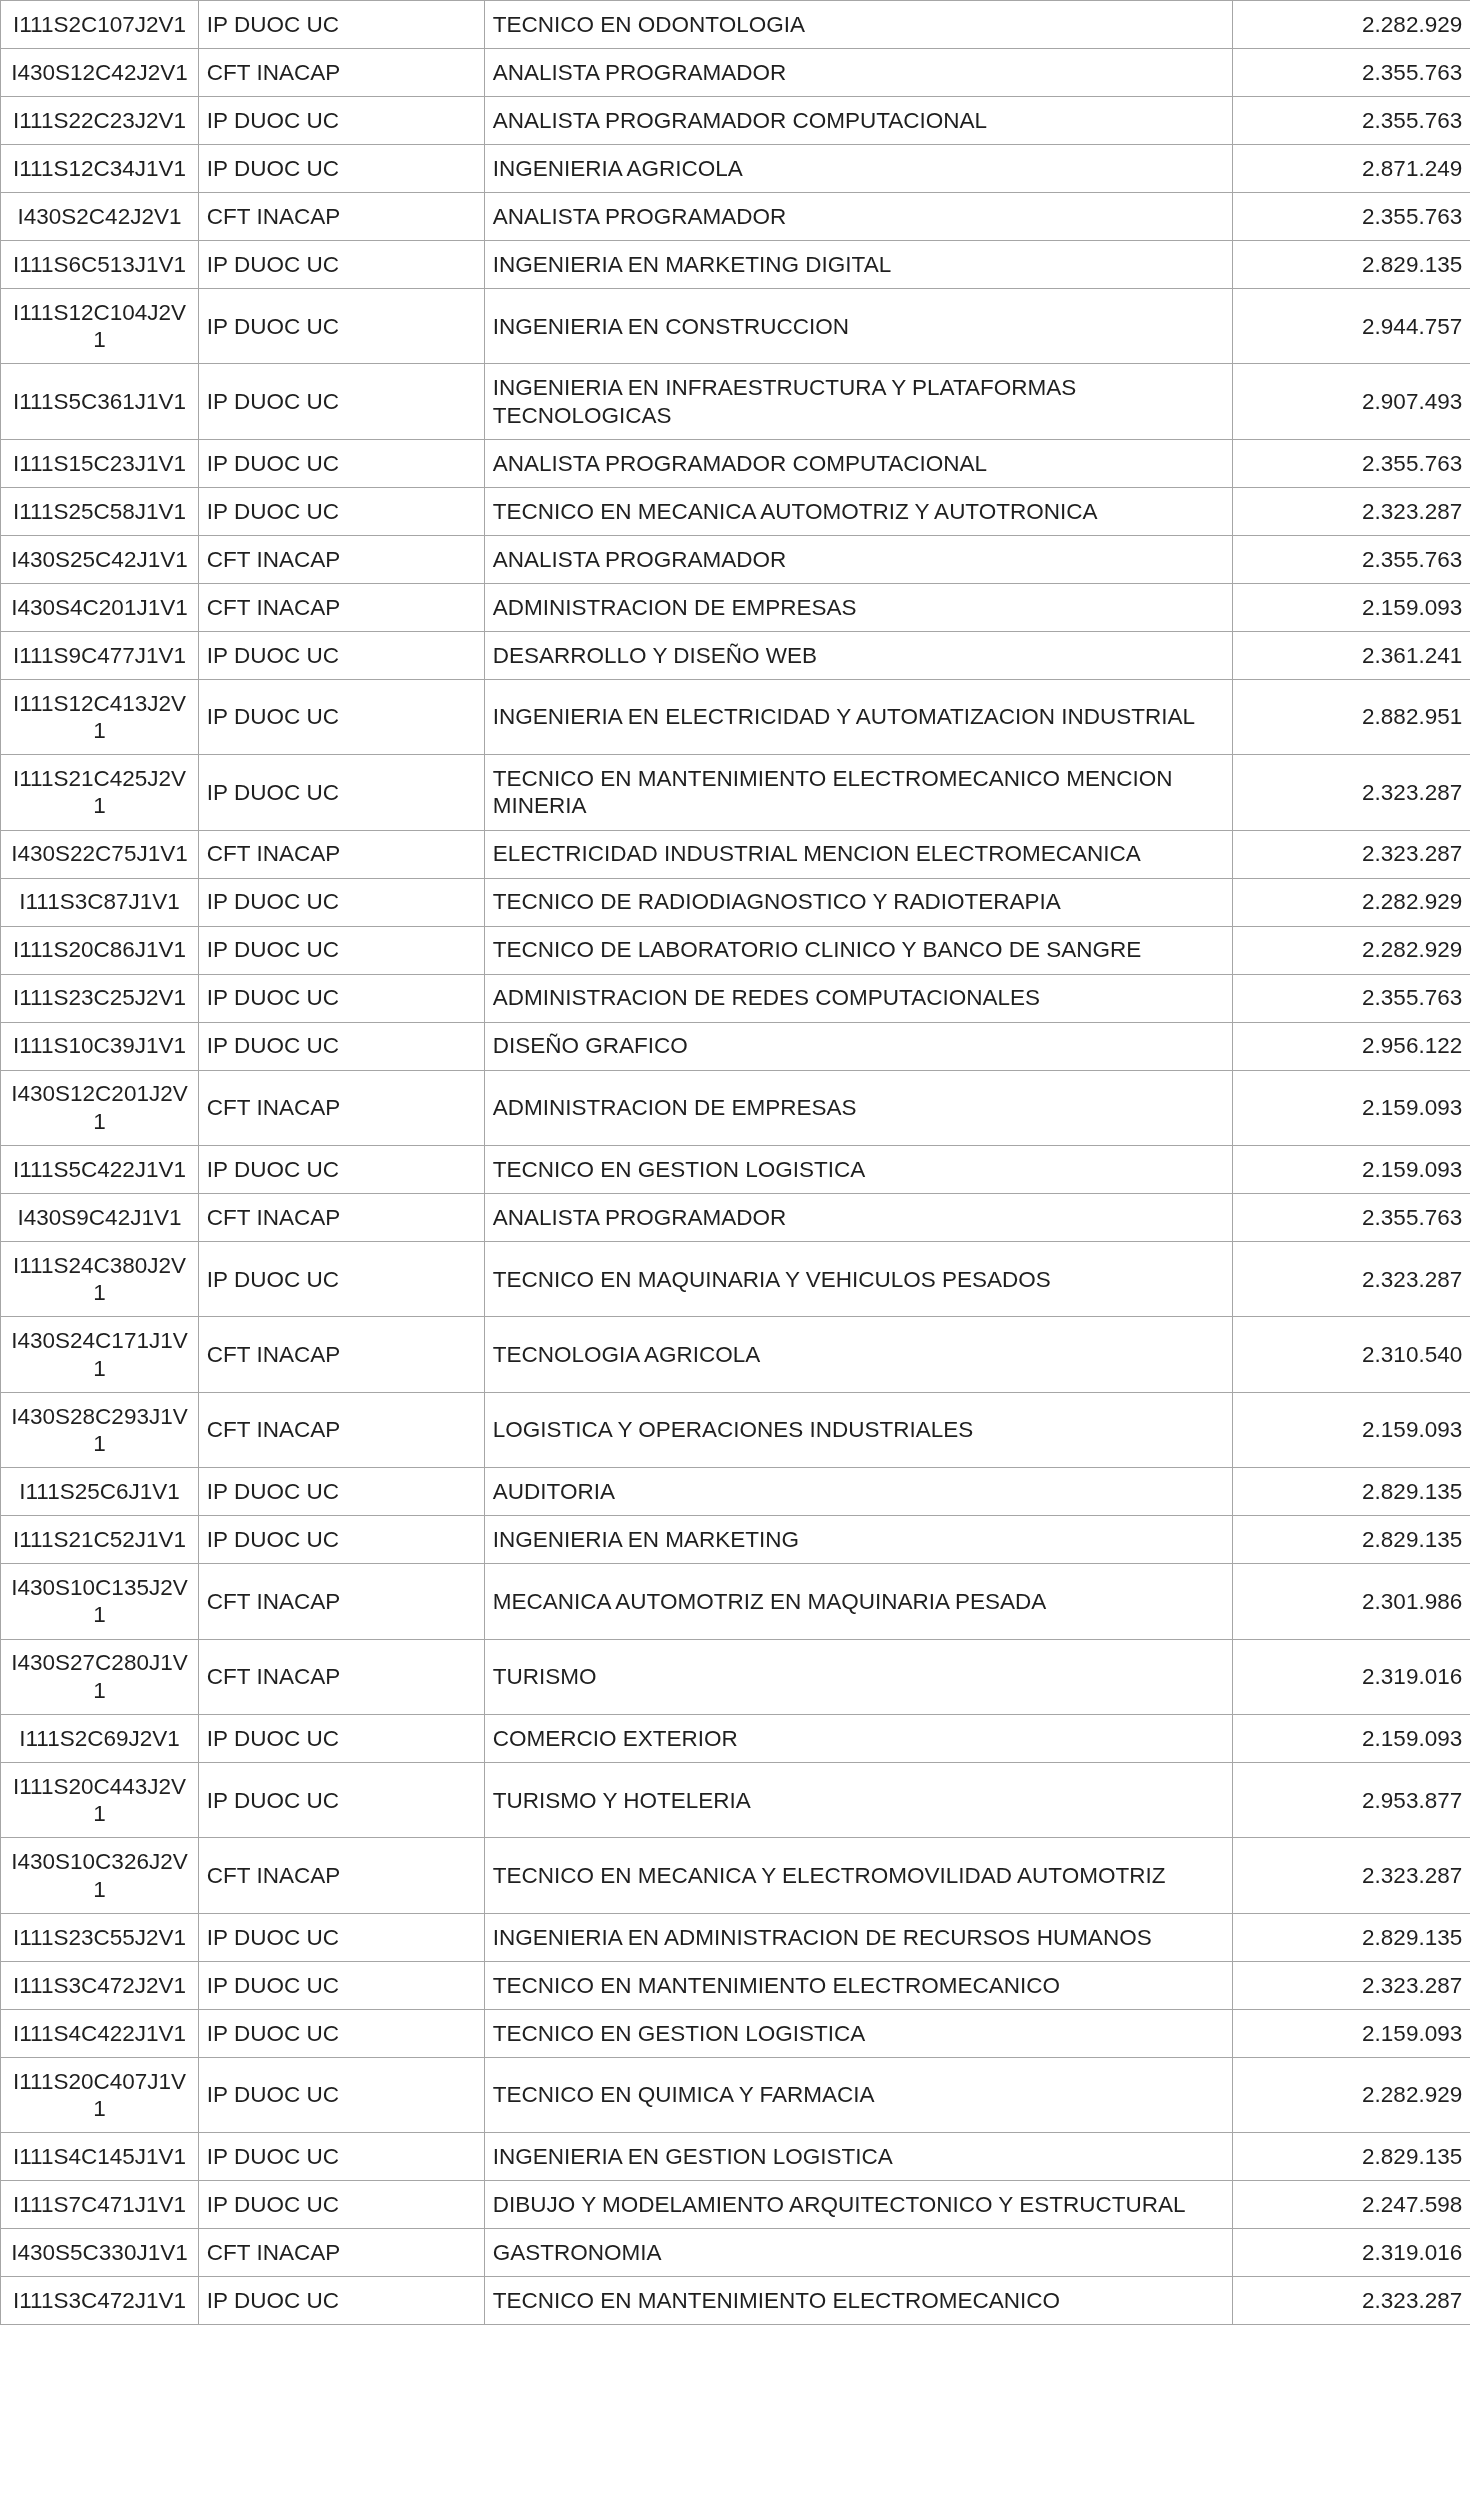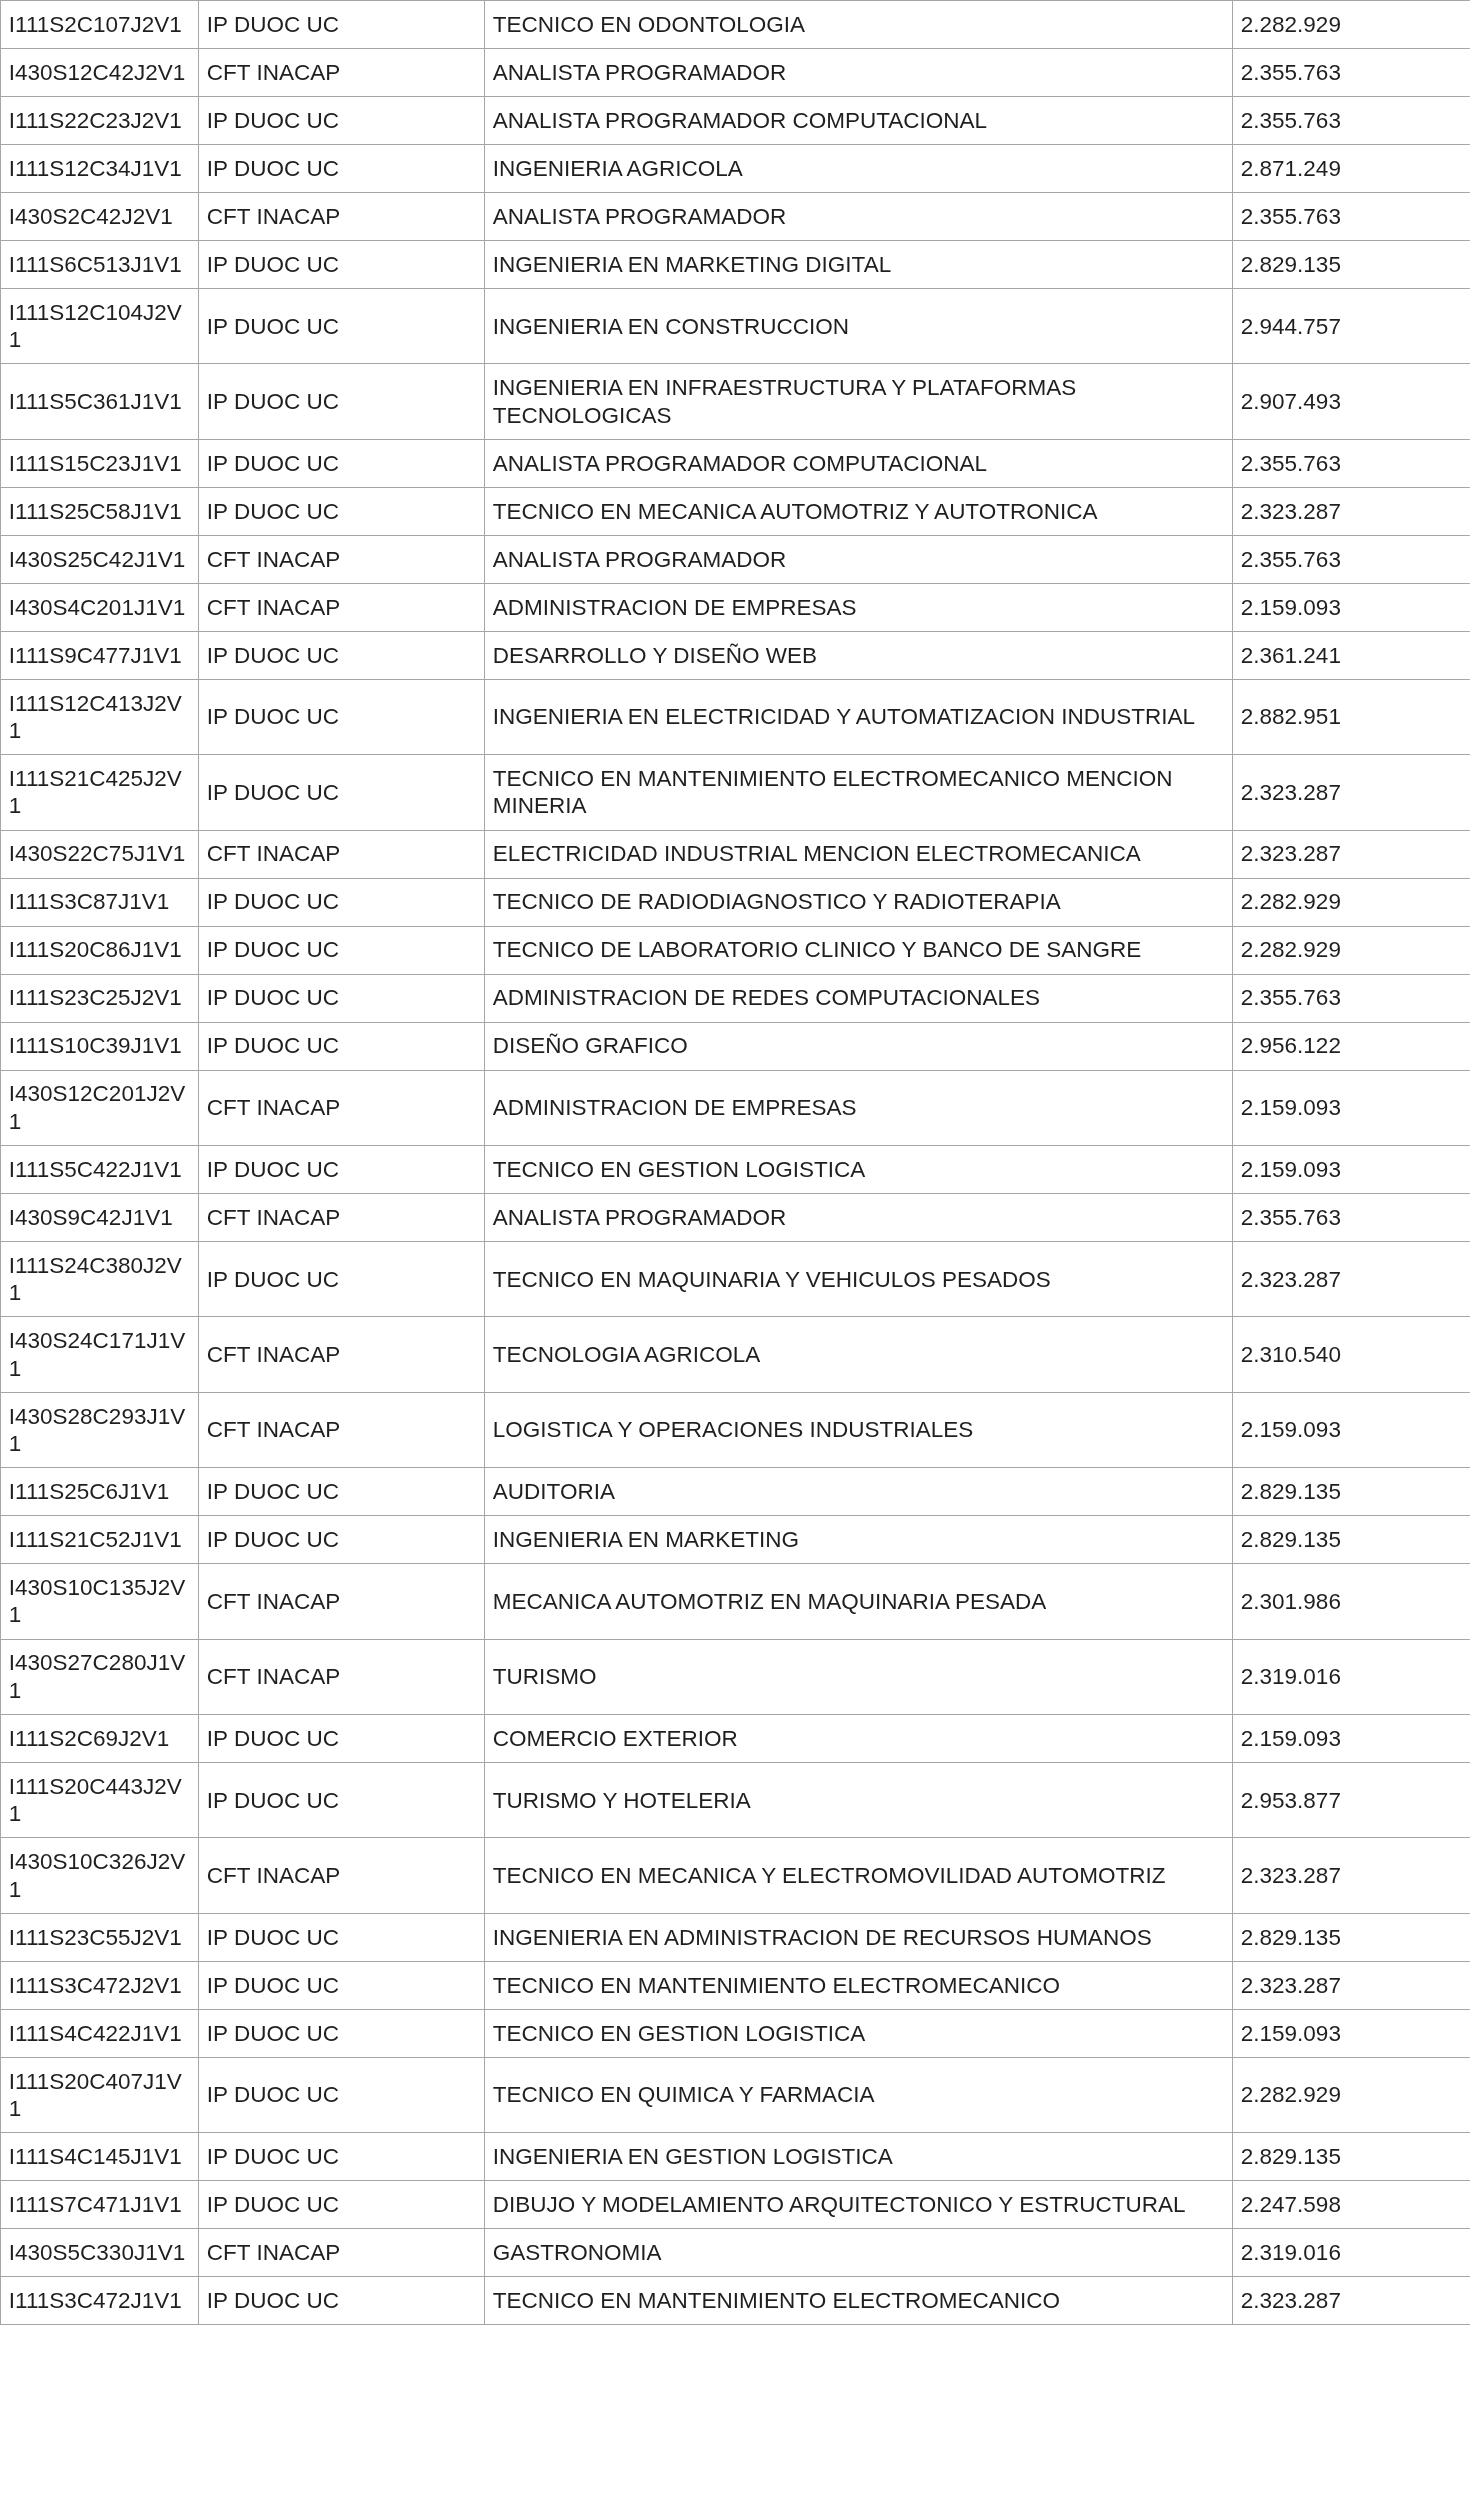--- a/index.html
+++ b/index.html
@@ -23,30 +23,31 @@
   table.programs td {
     border: 1px solid #a6a6a6;
     vertical-align: middle;
     padding: 9.8px 7.8px;
     overflow: hidden;
   }
   td.cell-code {
     word-break: break-all;
     padding-left: 7.8px;
     padding-right: 7.8px;
+    text-align: center;
   }
   td.cell-inst {
     padding-left: 9.8px;
   }
   td.cell-prog {
     padding-left: 9.8px;
     padding-right: 7.8px;
   }
   td.cell-price {
-    text-align: left;
+    text-align: right;
     padding-right: 45px;
   }
 </style>
 </head>
 <body>
 
 <table class="programs">
   <colgroup>
     <col style="width:198px">
     <col style="width:286px">

